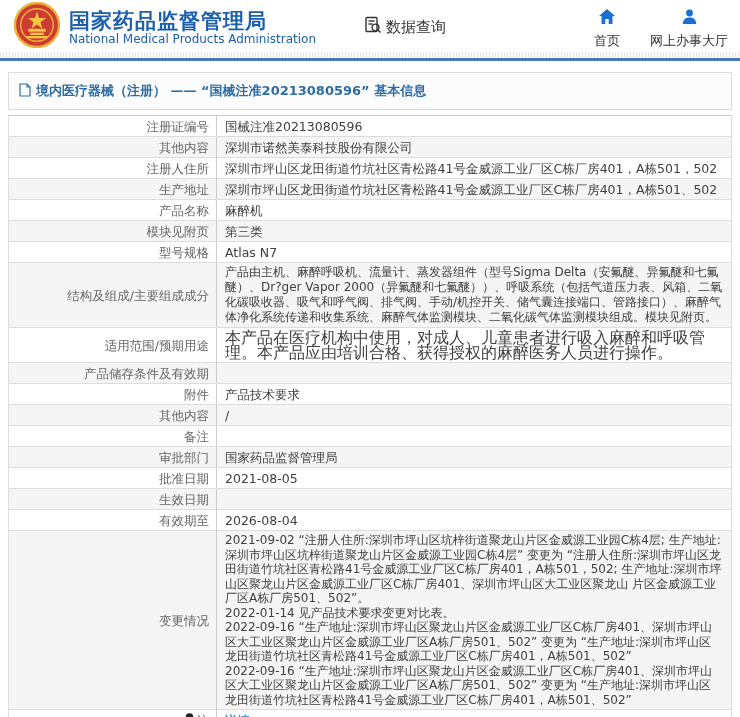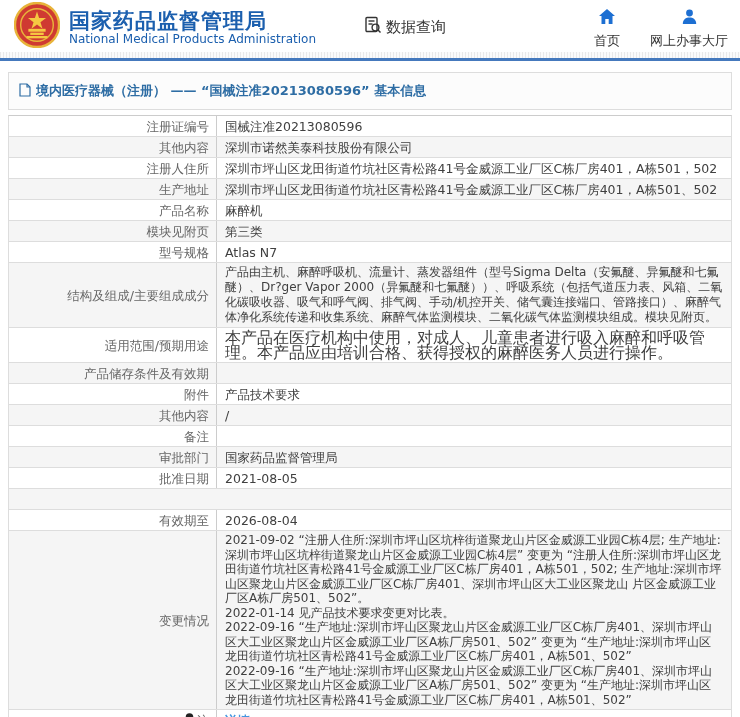--- a/index.html
+++ b/index.html
@@ -159,20 +159,21 @@
   </div>
   <div class="row">
     <div class="cell-label">审批部门</div>
     <div class="cell-value">国家药品监督管理局</div>
   </div>
   <div class="row">
     <div class="cell-label">批准日期</div>
     <div class="cell-value">2021-08-05</div>
   </div>
   <div class="row">
+    <div class="cell-label">生效日期</div>
     <div class="cell-value"></div>
   </div>
   <div class="row">
     <div class="cell-label">有效期至</div>
     <div class="cell-value">2026-08-04</div>
   </div>
   <div class="row">
     <div class="cell-label">变更情况</div>
     <div class="cell-value" style="font-size:12px;line-height:14.5px">2021-09-02 “注册人住所:深圳市坪山区坑梓街道聚龙山片区金威源工业园C栋4层; 生产地址:深圳市坪山区坑梓街道聚龙山片区金威源工业园C栋4层” 变更为 “注册人住所:深圳市坪山区龙田街道竹坑社区青松路41号金威源工业厂区C栋厂房401，A栋501，502; 生产地址:深圳市坪山区聚龙山片区金威源工业厂区C栋厂房401、深圳市坪山区大工业区聚龙山 片区金威源工业厂区A栋厂房501、502”。
 2022-01-14 见产品技术要求变更对比表。

